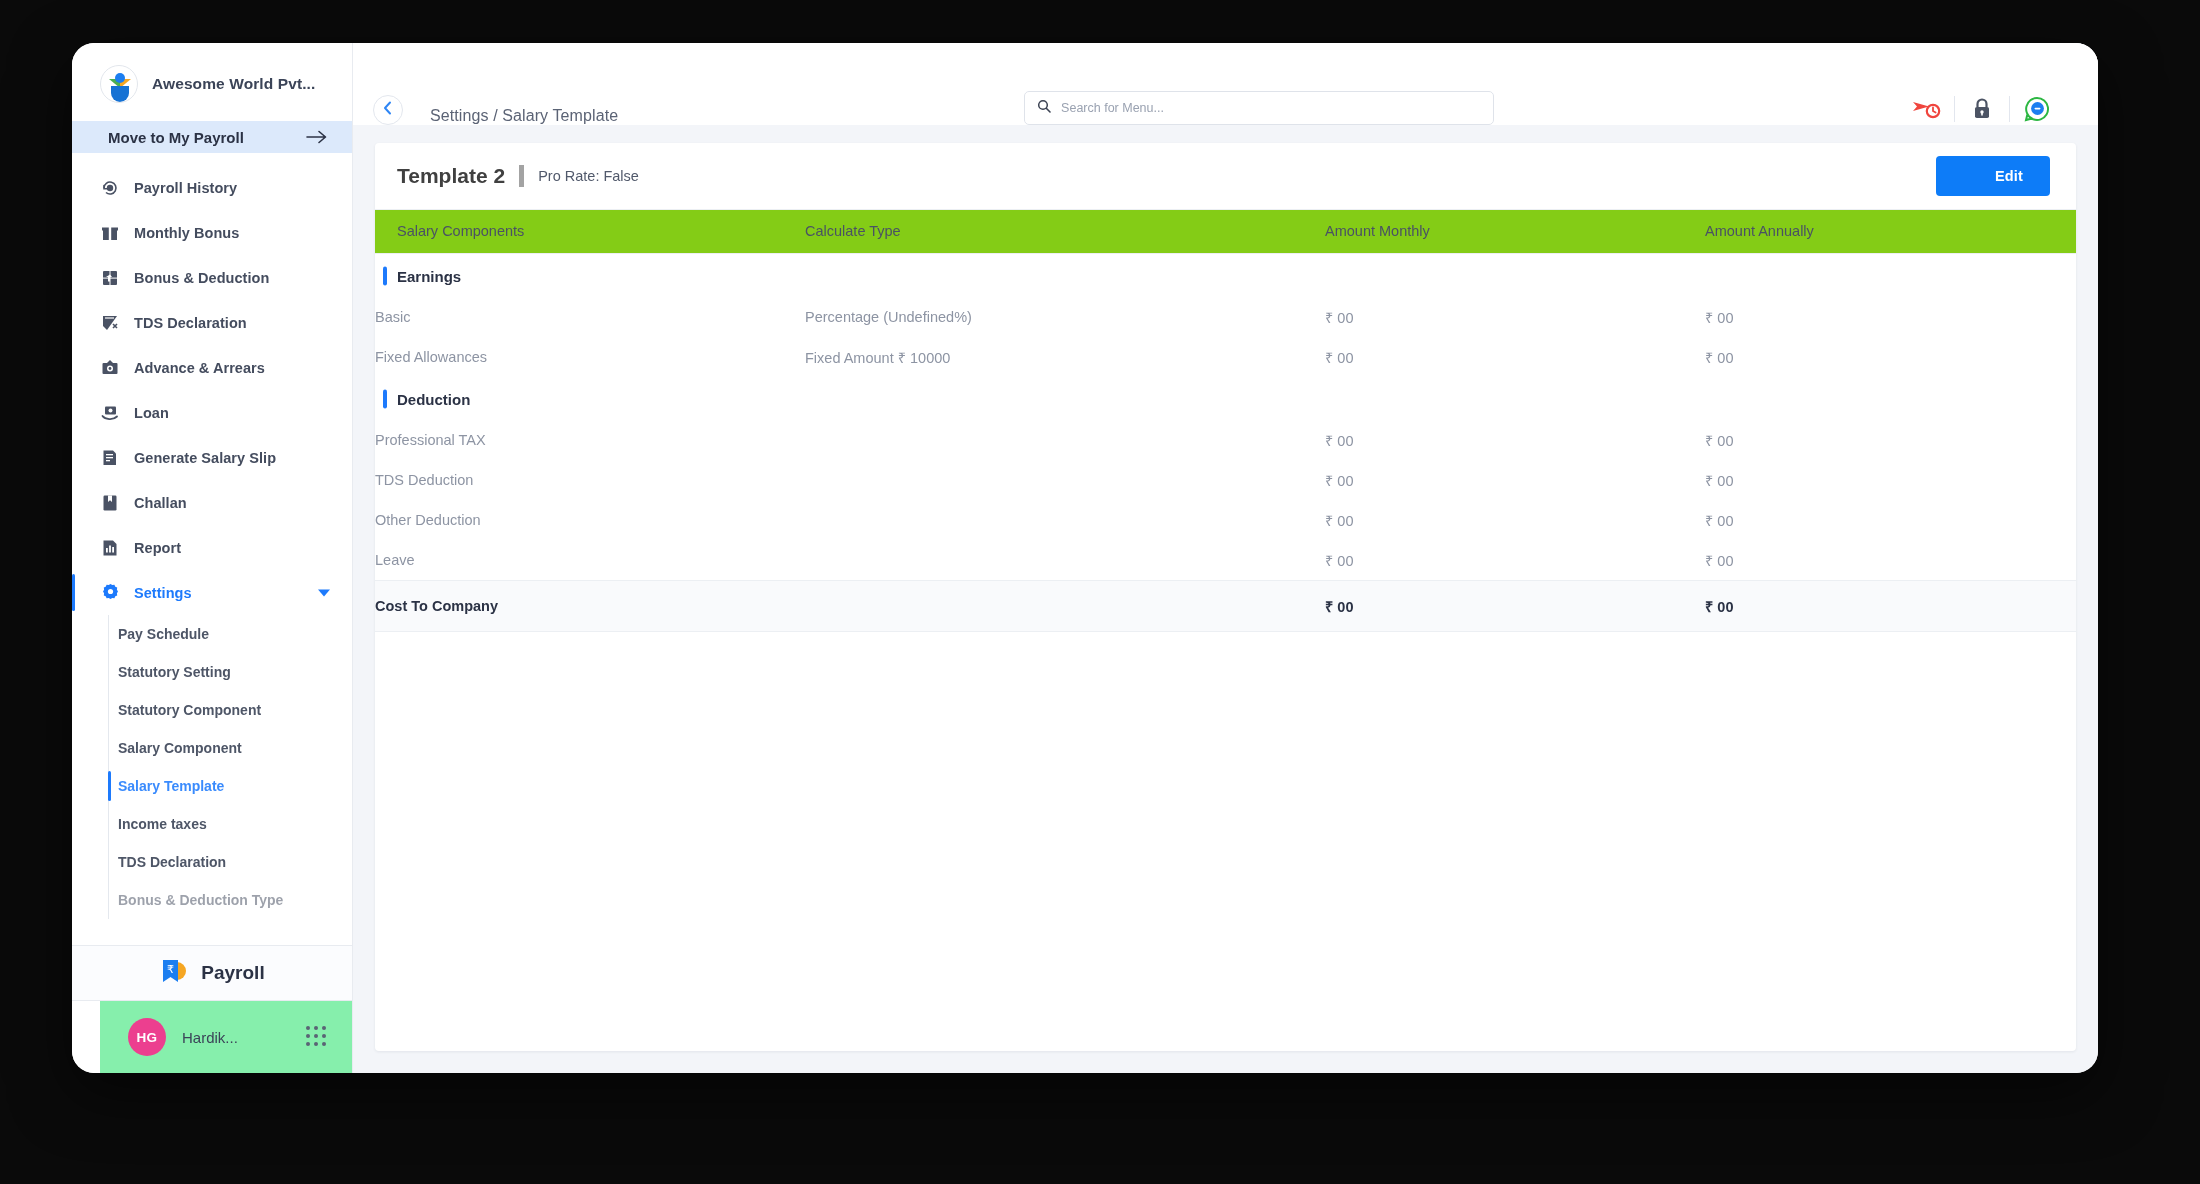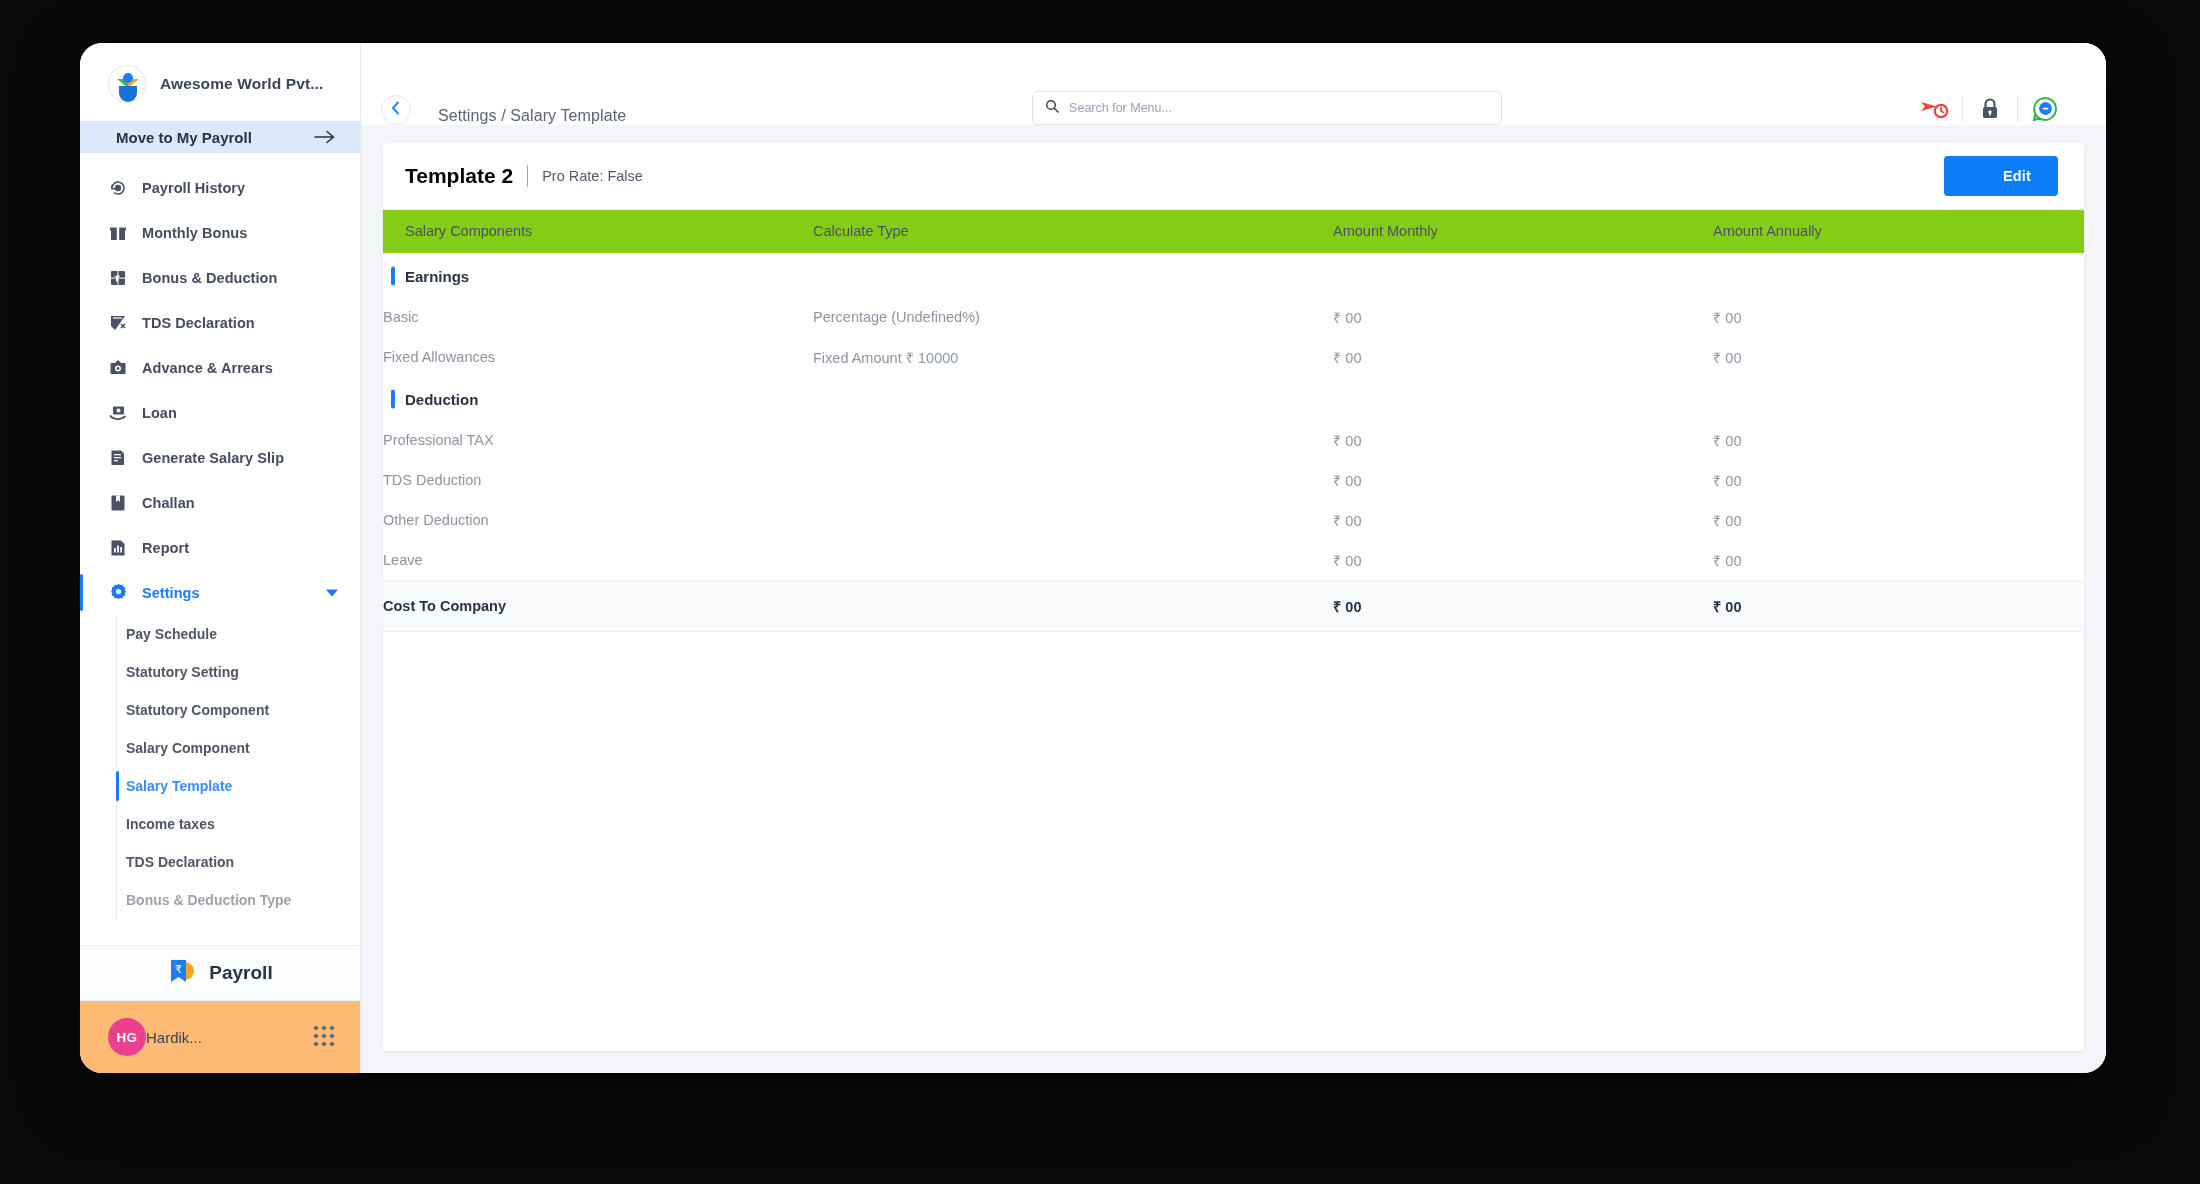--- a/index.html
+++ b/index.html
@@ -7,21 +7,21 @@
     width: 2200px; height: 1184px;
     background: #0a0a0a;
     font-family: "Liberation Sans", sans-serif;
     overflow: hidden;
   }
   body { position: relative; }
 
   
   .app-card {
     position: absolute;
-    left: 80px; top: 43px;
+    left: 72px; top: 43px;
     width: 2026px; height: 1030px;
     background: #ffffff;
     border-radius: 22px;
     overflow: hidden;
     display: flex;
     box-shadow: 0 20px 60px rgba(0,0,0,.55);
   }
 
   
   .sidebar {
@@ -131,22 +131,23 @@
     background: #fbfcfe;
     display: flex; align-items: center; justify-content: center;
     gap: 12px;
     flex: 0 0 56px;
   }
   .payroll-bar .pb-label { font-size: 19px; font-weight: 700; color: #2b3245; }
   .user-bar {
     height: 72px; flex: 0 0 72px;
     display: flex; align-items: center;
     padding: 0 24px 0 28px;
-    gap: 0;
-    background: #fdba74;
+    gap: 16px;
+    background: #86efac;
+    margin-left: 28px;
   }
   .avatar {
     width: 38px; height: 38px; flex:0 0 38px; border-radius: 50%;
     background: #ec3f8f;
     color: #fff; font-size: 13.5px; font-weight: 700;
     display: flex; align-items: center; justify-content: center;
     letter-spacing: .3px;
   }
   .user-name { font-size: 15px; color: #3b4458; font-weight: 500; flex: 1 1 auto; }
   .grid-dots {
@@ -216,23 +217,23 @@
     box-shadow: 0 1px 3px rgba(30,40,70,.08);
     display: flex; flex-direction: column;
     overflow: hidden;
   }
   .panel-head {
     height: 66px; flex: 0 0 66px;
     display: flex; align-items: center;
     padding: 0 26px 0 22px;
   }
   .tpl-title {
-    font-size: 21px; font-weight: 700; color: #000000;
+    font-size: 21px; font-weight: 700; color: #404040;
     padding-right: 14px;
-    border-right: 1px solid #a3a3a3;
+    border-right: 5px solid #a3a3a3;
     line-height: 22px;
   }
   .tpl-sub { font-size: 14.5px; color: #51596b; padding-left: 14px; }
   .head-spacer { flex: 1 1 auto; }
   .edit-btn {
     background: #0d7cf8; color: #fff;
     border: none; border-radius: 4px;
     width: 114px; height: 40px;
     font-size: 14.5px; font-weight: 700;
     font-family: "Liberation Sans", sans-serif;

